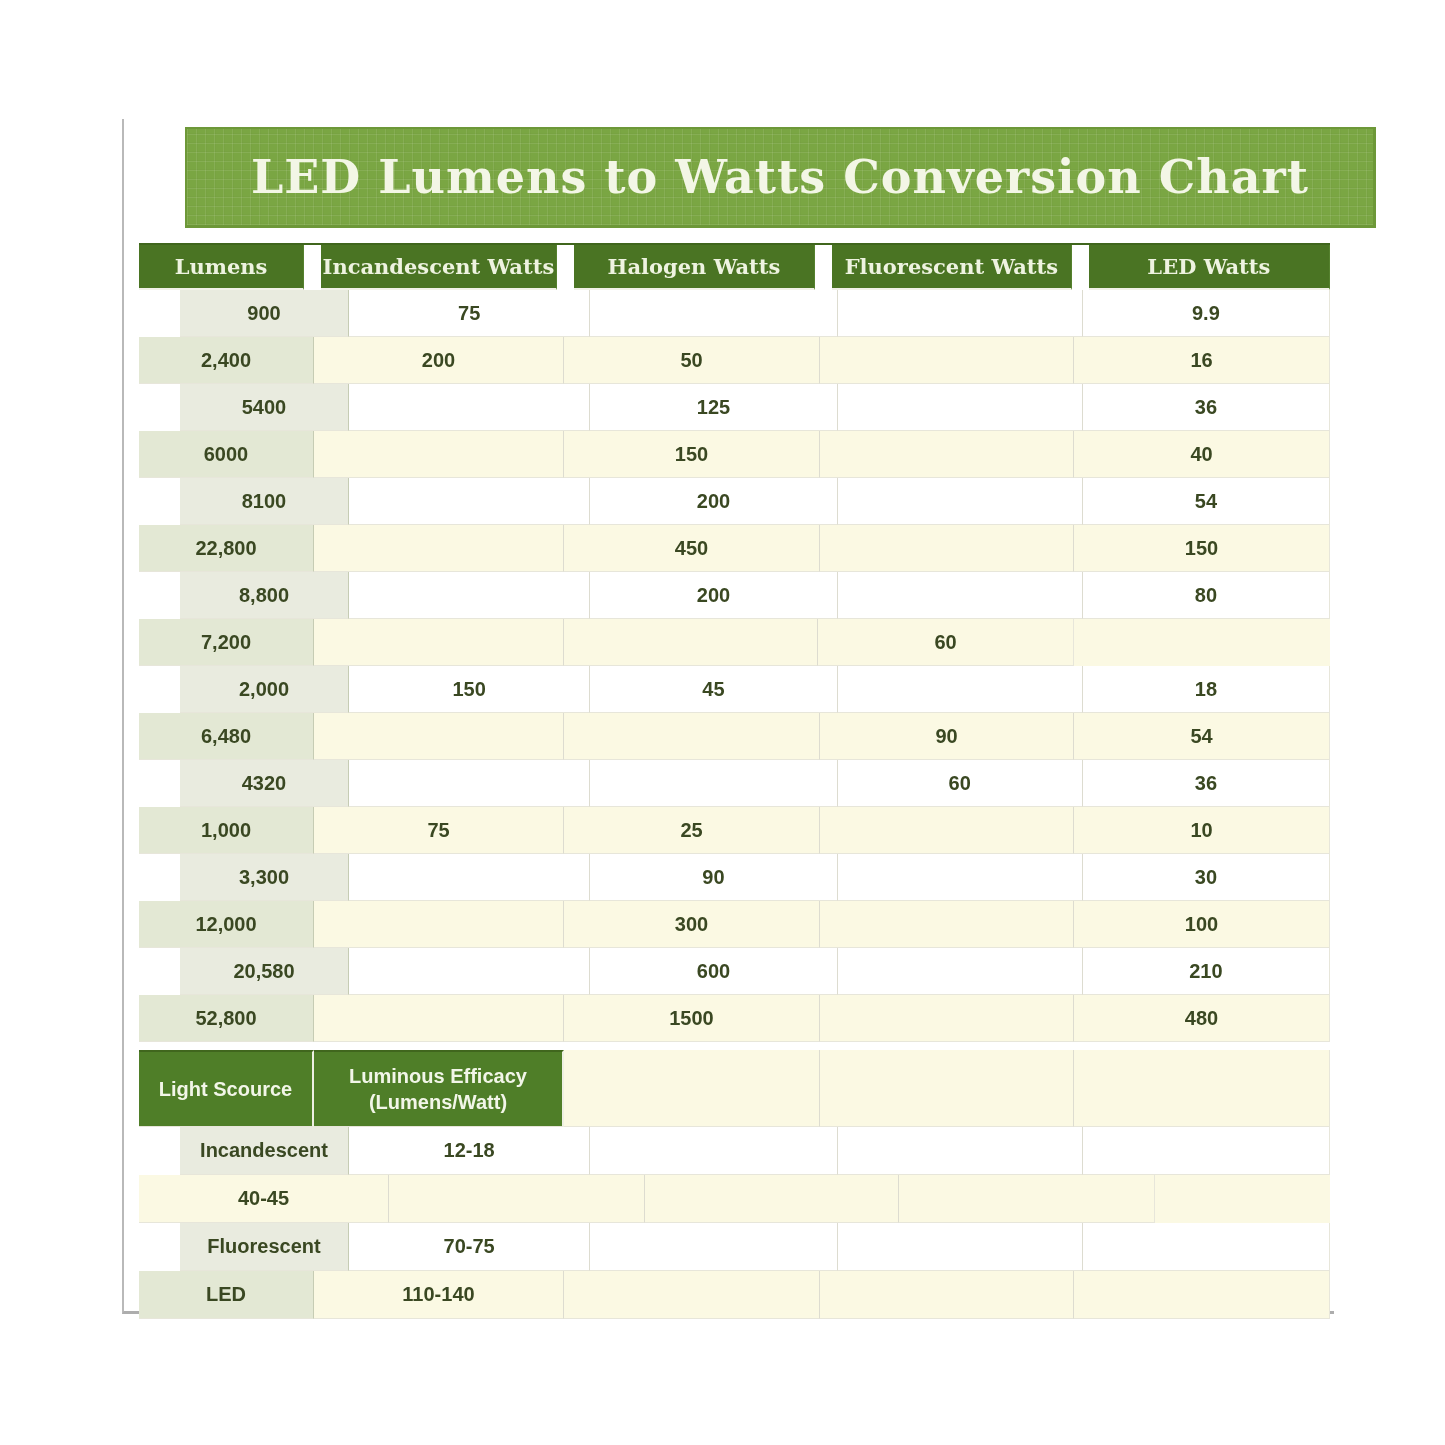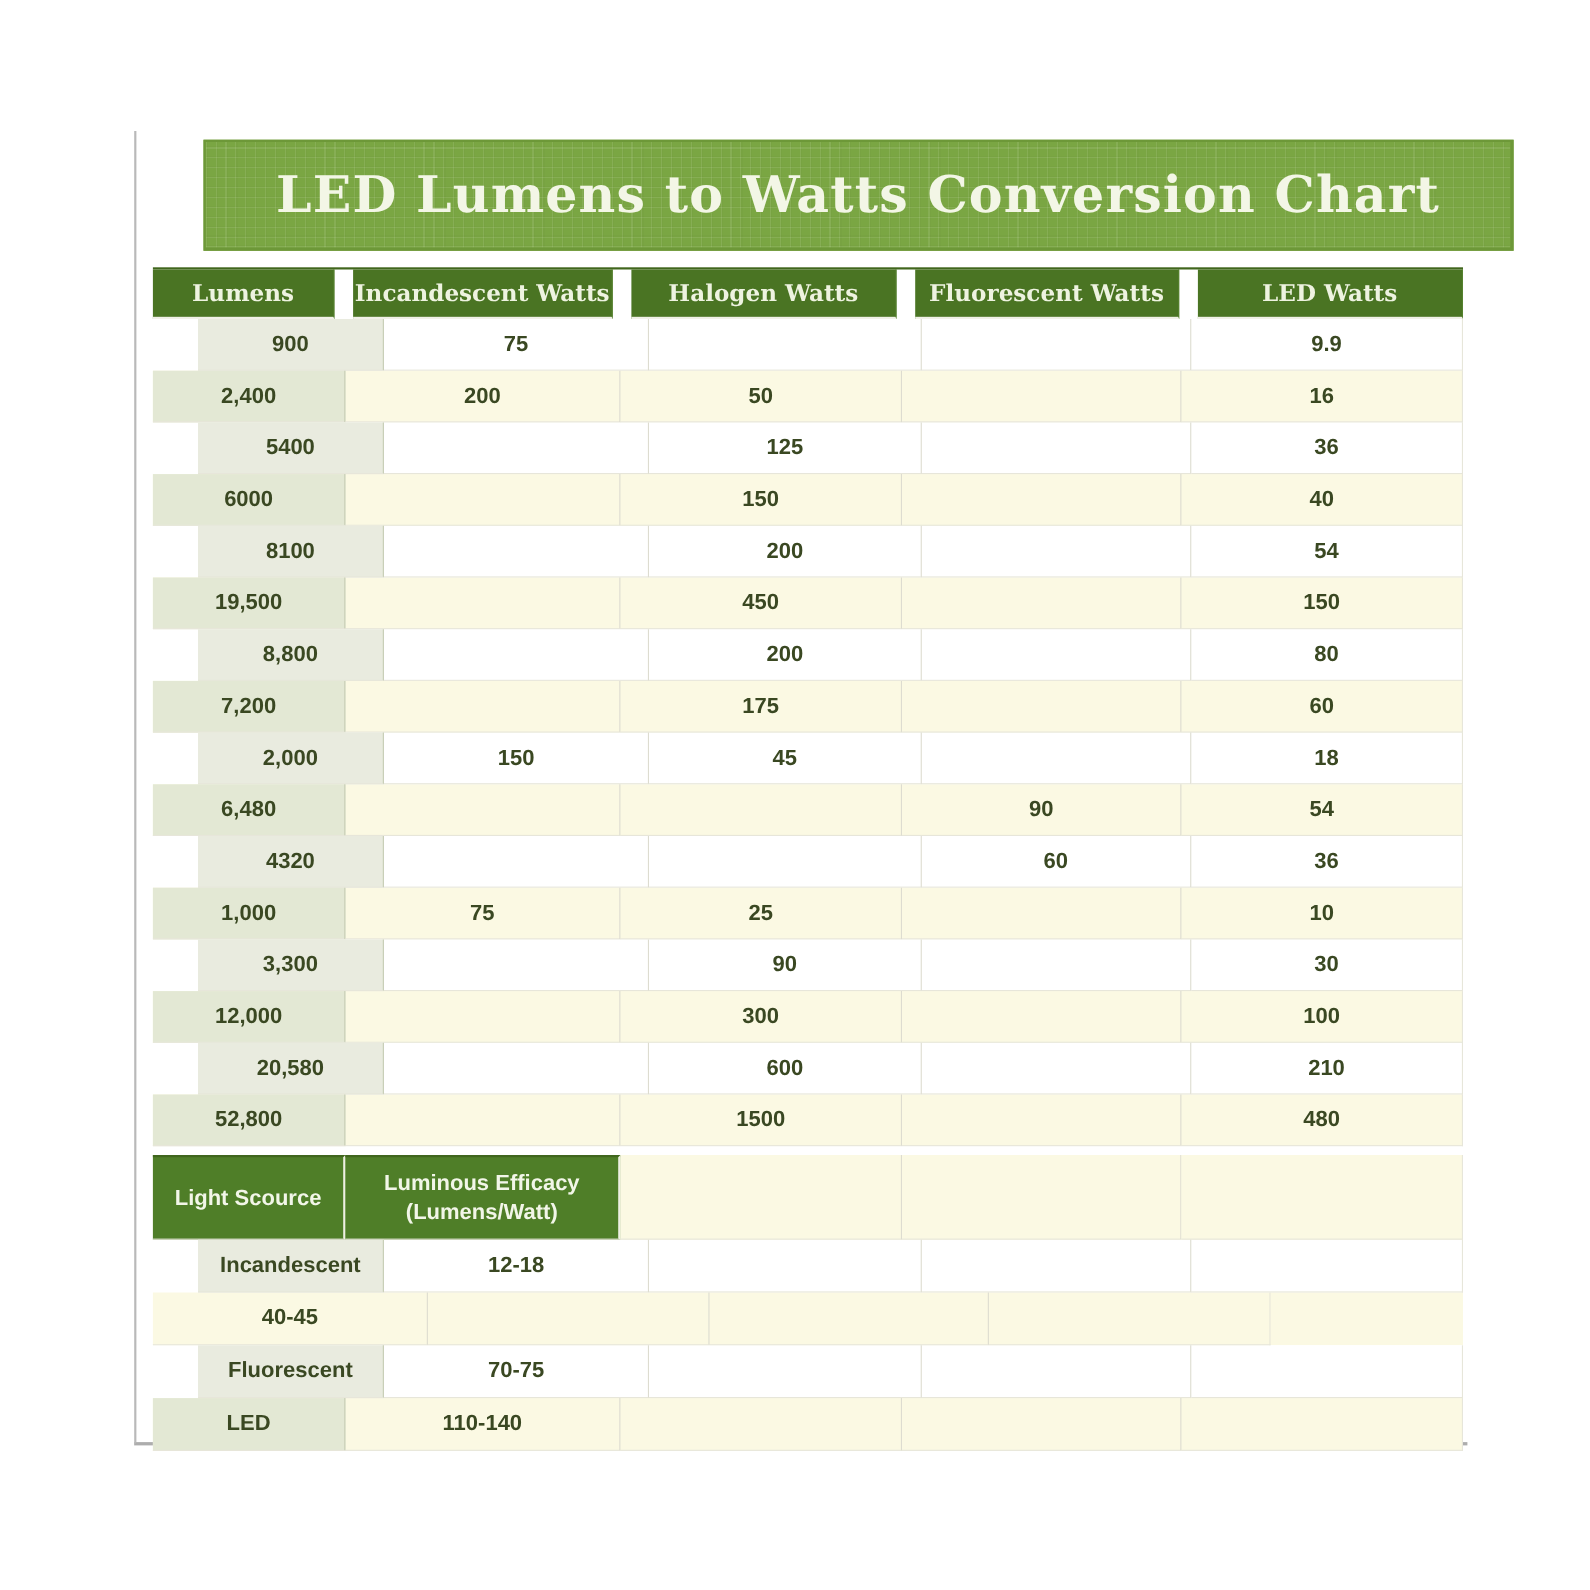--- a/index.html
+++ b/index.html
@@ -97,37 +97,36 @@
           <div class="cell c4">40</div>
         </div>
         <div class="row rw">
           <div class="cell c0">8100</div>
           <div class="cell c1"></div>
           <div class="cell c2">200</div>
           <div class="cell c3"></div>
           <div class="cell c4">54</div>
         </div>
         <div class="row rc">
-          <div class="cell c0">19,500</div>
+          <div class="cell c0">22,800</div>
           <div class="cell c1"></div>
           <div class="cell c2">450</div>
           <div class="cell c3"></div>
           <div class="cell c4">150</div>
         </div>
         <div class="row rw">
           <div class="cell c0">8,800</div>
           <div class="cell c1"></div>
           <div class="cell c2">200</div>
           <div class="cell c3"></div>
           <div class="cell c4">80</div>
         </div>
         <div class="row rc">
           <div class="cell c0">7,200</div>
           <div class="cell c1"></div>
-          <div class="cell c2">175</div>
           <div class="cell c3"></div>
           <div class="cell c4">60</div>
         </div>
         <div class="row rw">
           <div class="cell c0">2,000</div>
           <div class="cell c1">150</div>
           <div class="cell c2">45</div>
           <div class="cell c3"></div>
           <div class="cell c4">18</div>
         </div>

